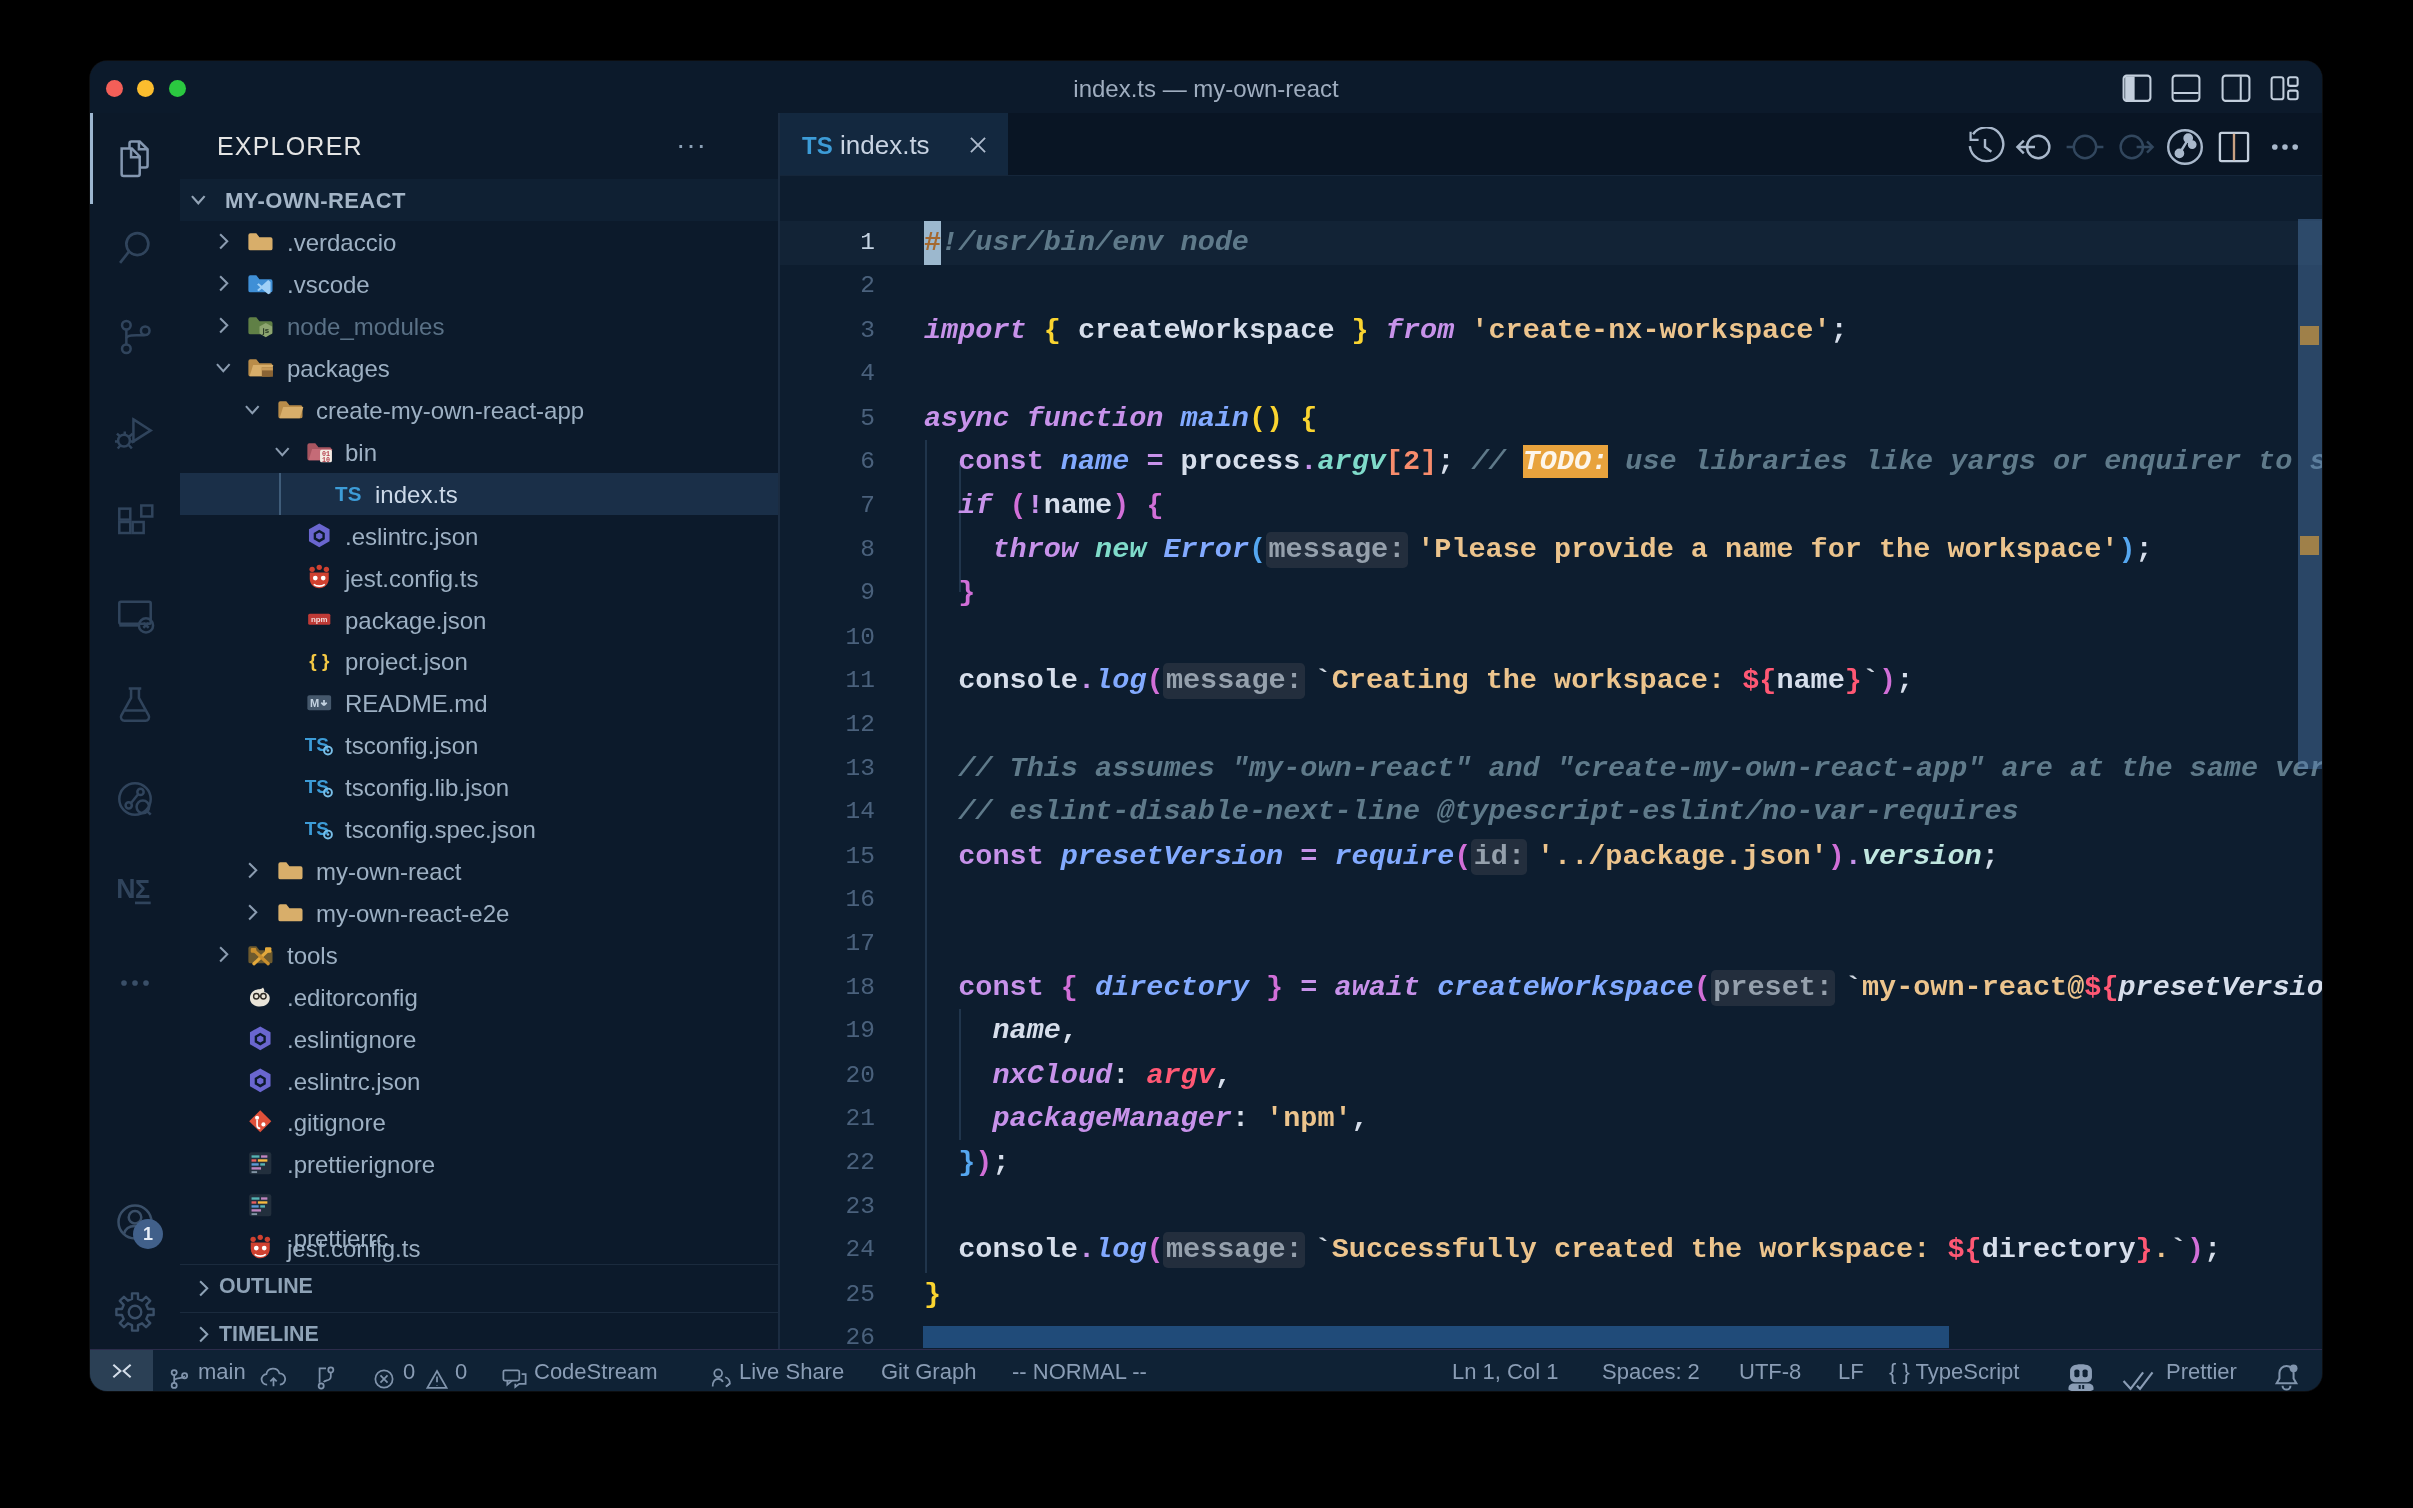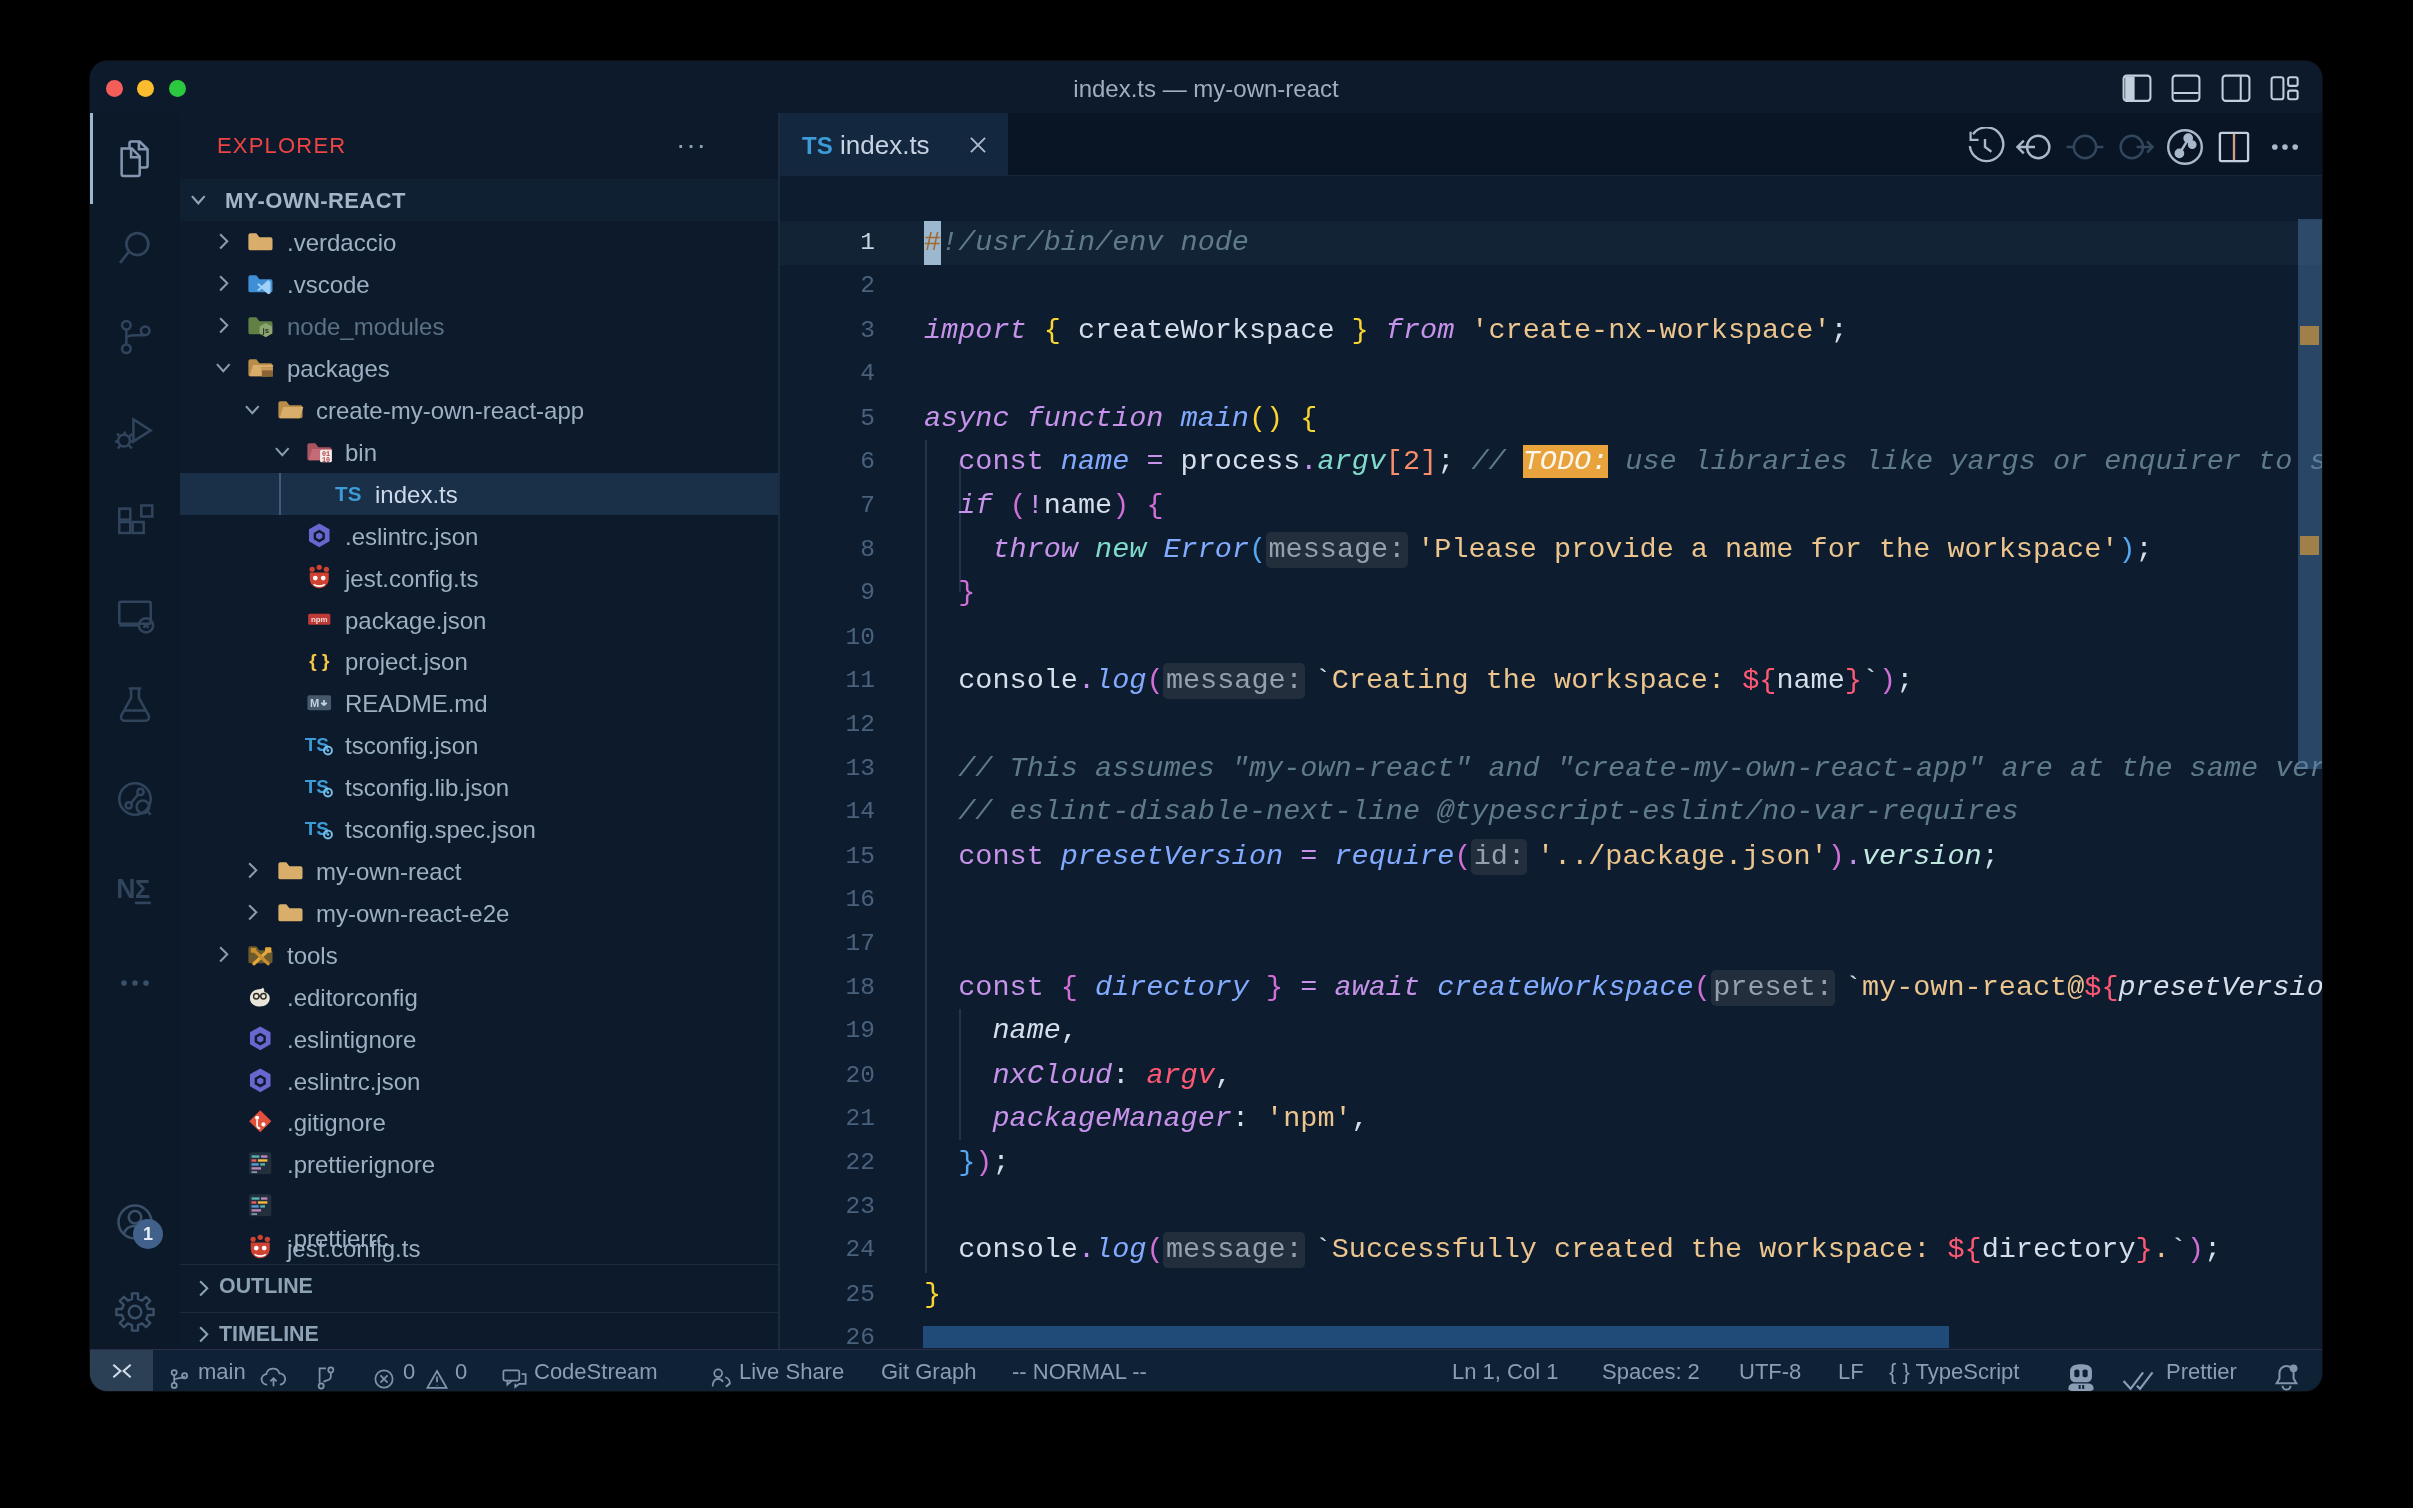--- a/index.html
+++ b/index.html
@@ -6,34 +6,34 @@
   #win{position:absolute;left:90px;top:61px;width:2232px;height:1330px;background:#0d1d2f;border-radius:17.4px;overflow:hidden;box-shadow:0 0 0 0.8px rgba(160,180,210,0.10);}
   
   #titlebar{position:absolute;left:0;top:0;width:2232px;height:52px;background:#0c1a2b;}
   .tl{position:absolute;top:19px;width:17.4px;height:17.4px;border-radius:50%;}
   #title{position:absolute;top:0;left:0;width:2232px;height:52px;line-height:55px;text-align:center;color:#9fadbf;font-size:24px;}
   
   #activity{position:absolute;left:0;top:52px;width:90px;height:1236px;background:#0c1929;}
   .aicon{position:absolute;left:23px;width:44px;height:44px;}
   
   #sidebar{position:absolute;left:90px;top:52px;width:599px;height:1236px;background:#0c1a2b;}
-  #sidebar .hdr{position:absolute;left:37px;top:0;height:66px;line-height:66px;color:#ef4444;font-size:22px;letter-spacing:1.2px;text-align:center;}
+  #sidebar .hdr{position:absolute;left:37px;top:0;height:66px;line-height:66px;color:#e5e5e5;font-size:25px;letter-spacing:1.2px;text-align:center;}
   .row{position:absolute;left:0;width:599px;height:42px;}
   .rtxt{position:absolute;top:0;height:42px;line-height:43px;font-size:24px;color:#9db0c3;white-space:nowrap;}
   .chev{position:absolute;top:10.3px;width:20.6px;height:20.6px;}
   .ficon{position:absolute;width:28.5px;height:28.5px;top:6.3px;}
   .sect{position:absolute;left:0;width:599px;height:42px;border-top:1.6px solid #1b2b3e;color:#8ea2b6;font-weight:bold;font-size:21.4px;line-height:42px;}
   
   #editor{position:absolute;left:690px;top:52px;width:1542px;height:1236px;background:#0d1d2f;overflow:hidden;}
   #tabstrip{position:absolute;left:0;top:0;width:1542px;height:62px;background:#091524;border-bottom:1.6px solid #15263a;}
   #tab1{position:absolute;left:0;top:0;width:228px;height:62px;background:#13283f;}
   #crumbs{position:absolute;left:0;top:64px;width:1542px;height:44px;background:#0c1b2d;font-size:25px;color:#a9a0e5;line-height:44px;white-space:nowrap;}
   #code{position:absolute;left:0;top:108px;width:1542px;height:1128px;}
   .gut{position:absolute;left:0;width:95px;text-align:right;height:44px;line-height:44px;font-family:"Liberation Mono",monospace;font-size:24.5px;color:#4a617c;}
-  .cl{position:absolute;left:144px;height:44px;line-height:44px;font-family:"Liberation Mono",monospace;font-size:28.5px;color:#d6deeb;white-space:pre;}
+  .cl{position:absolute;left:144px;height:44px;line-height:44px;font-family:"Liberation Mono",monospace;font-size:28.5px;color:#d6deeb;white-space:pre;font-weight:bold;}
   .csep{color:#5a6c84;margin:0 12.7px;font-family:"Liberation Sans",sans-serif;}
   .iguide{position:absolute;width:1.6px;background:#20354c;}
   #vscroll{position:absolute;left:1518px;top:106px;width:24.5px;height:550px;background:rgba(88,133,184,0.4);}
   .vdecor{position:absolute;left:1520px;width:19px;height:19px;background:#9f8049;}
   #hscroll{position:absolute;left:143px;top:1213px;width:1026px;height:22px;background:rgba(38,88,142,0.78);}
   .k{color:#c792ea;font-style:italic;}
   .kc{color:#c792ea;}
   .fn{color:#82aaff;font-style:italic;}
   .v{color:#d6deeb;}
   .vi{color:#d6deeb;font-style:italic;}

